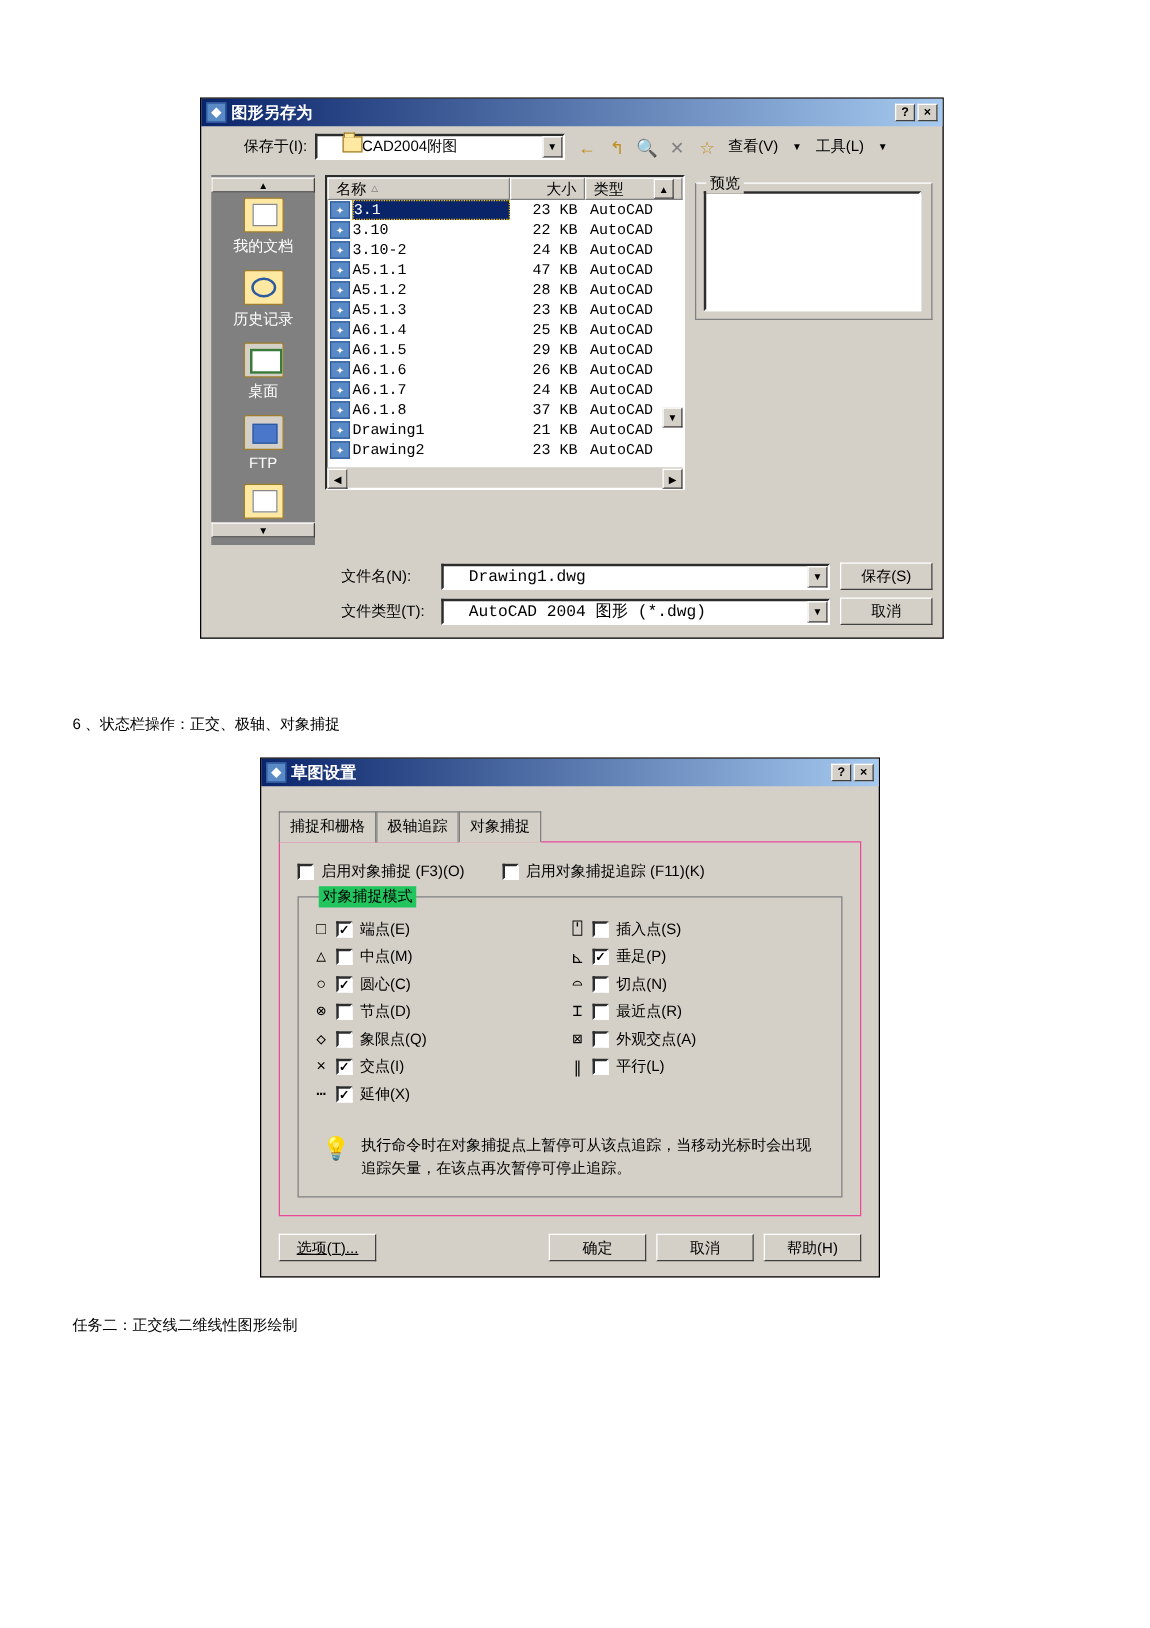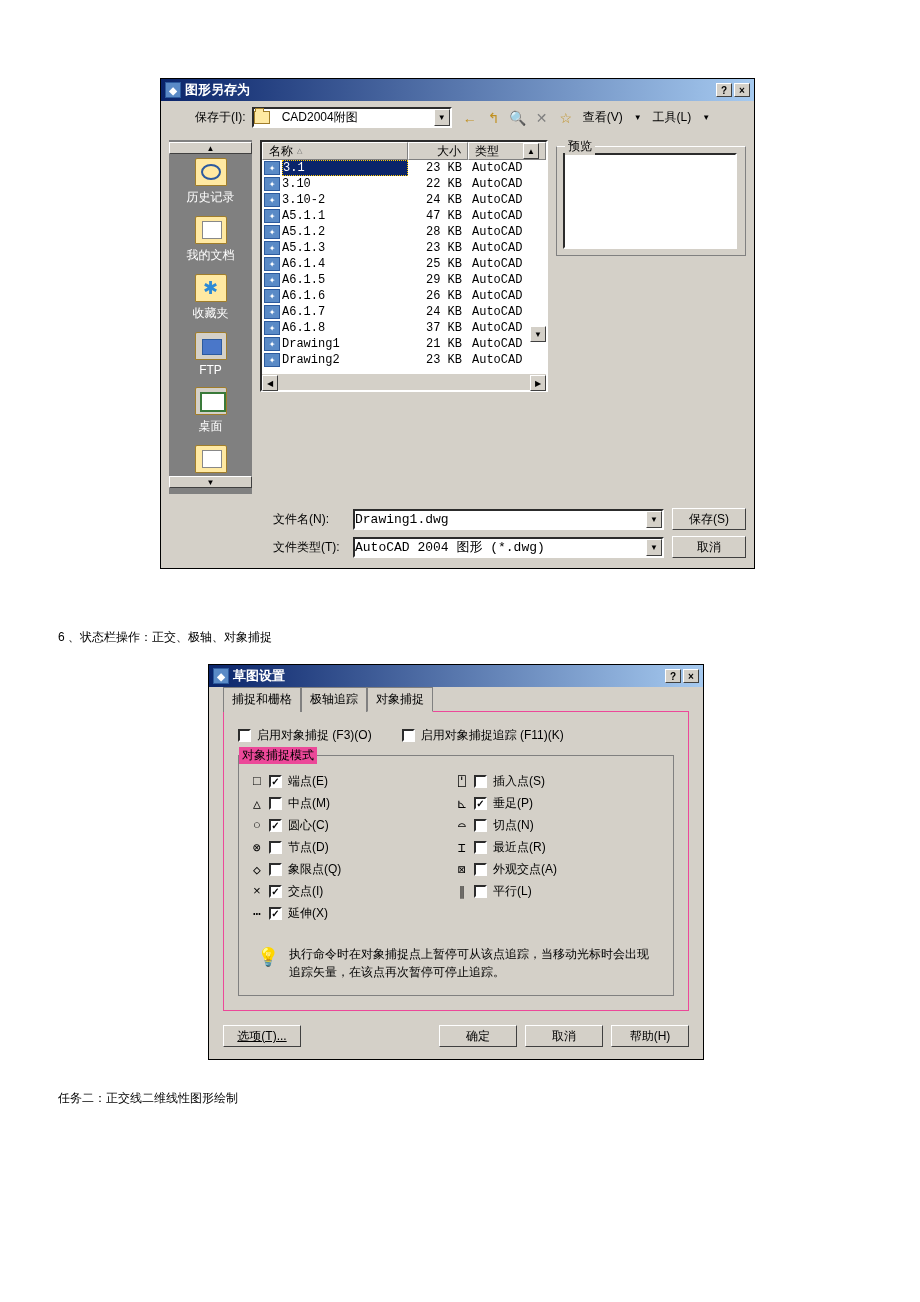--- a/index.html
+++ b/index.html
@@ -71,22 +71,22 @@
   .combo {
     display: inline-flex;
     align-items: center;
     background: #fff;
     border: 2px inset #fff;
     border-top-color: #808080; border-left-color: #808080;
     height: 21px;
   }
   .combo .combo-content {
     flex: 1;
-    padding: 1px 0;
-    display: flex; align-items: center; gap: 12px;
+    padding: 1px 20px;
+    display: flex; align-items: flex-start; gap: 0;
   }
   .combo .combo-arrow {
     width: 16px; height: 17px;
     background: #d4d0c8;
     border: 1px solid #fff;
     border-right-color: #404040; border-bottom-color: #404040;
     display: inline-flex; align-items: center; justify-content: center;
     font-size: 8px;
   }
   .folder-icon {
@@ -320,21 +320,21 @@
   .doc-text {
     font-size: 12px;
     margin: 60px 0 18px 58px;
   }
   
   .draft-dialog {
     width: 496px;
     margin: 0 0 0 208px;
   }
   .draft-body {
-    padding: 0 14px 12px 14px;
+    padding: 20px 14px 12px 14px;
   }
   .tabs {
     display: flex;
     position: relative;
     margin-bottom: -1px;
     z-index: 2;
   }
   .tab {
     padding: 3px 8px;
     border: 1px solid #808080;
@@ -372,22 +372,22 @@
     font-size: 10px;
   }
   .chk.checked::after { content: "✓"; font-weight: bold; }
   .fieldset2 {
     border: 1px solid #808080;
     position: relative;
     padding: 12px 12px 10px 12px;
     margin-top: 8px;
   }
   .fieldset2 > .legend {
-    position: absolute; top: -9px; left: 0;
-    background: #ec4899; padding: 0 3px;
+    position: absolute; top: -9px; left: 16px;
+    background: #22c55e; padding: 0 3px;
   }
   .snap-cols {
     display: flex;
     gap: 0;
   }
   .snap-col { flex: 1; }
   .snap-col.side { width: 130px; flex: none; display: flex; flex-direction: column; gap: 6px; }
   .btn2 {
     height: 22px; padding: 0 10px;
     background: #d4d0c8;
@@ -451,38 +451,34 @@
       <span class="tbtext">查看(V)</span>
       <span class="small-arrow">▼</span>
       <span class="tbtext">工具(L)</span>
       <span class="small-arrow">▼</span>
     </div>
 
     <div class="save-body">
       <div class="places">
         <div class="scroll-up">▲</div>
         <div class="place-item">
+          <div class="place-icon docs"></div>
+          <span>我的文档</span>
+        </div>
+        <div class="place-item">
           <div class="place-icon history"></div>
           <span>历史记录</span>
         </div>
         <div class="place-item">
-          <div class="place-icon docs"></div>
-          <span>我的文档</span>
-        </div>
-        <div class="place-item">
-          <div class="place-icon fav"></div>
-          <span>收藏夹</span>
+          <div class="place-icon desktop"></div>
+          <span>桌面</span>
         </div>
         <div class="place-item">
           <div class="place-icon ftp"></div>
           <span>FTP</span>
-        </div>
-        <div class="place-item">
-          <div class="place-icon desktop"></div>
-          <span>桌面</span>
         </div>
         <div class="place-item" style="padding-bottom:0">
           <div class="place-icon docs"></div>
         </div>
         <div class="scroll-down">▼</div>
       </div>
 
       <div class="right" style="flex-direction:column; margin-left:8px;">
         <div style="display:flex; gap:8px;">
           <div class="list-panel">

